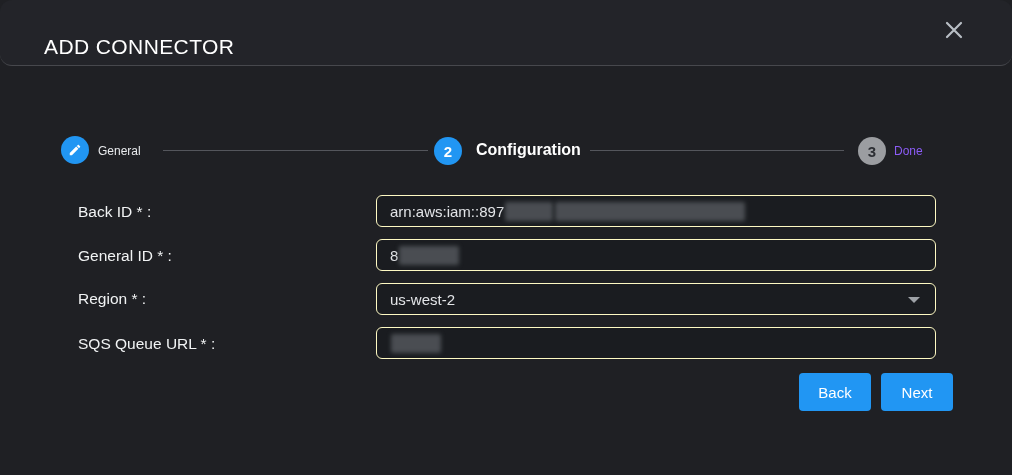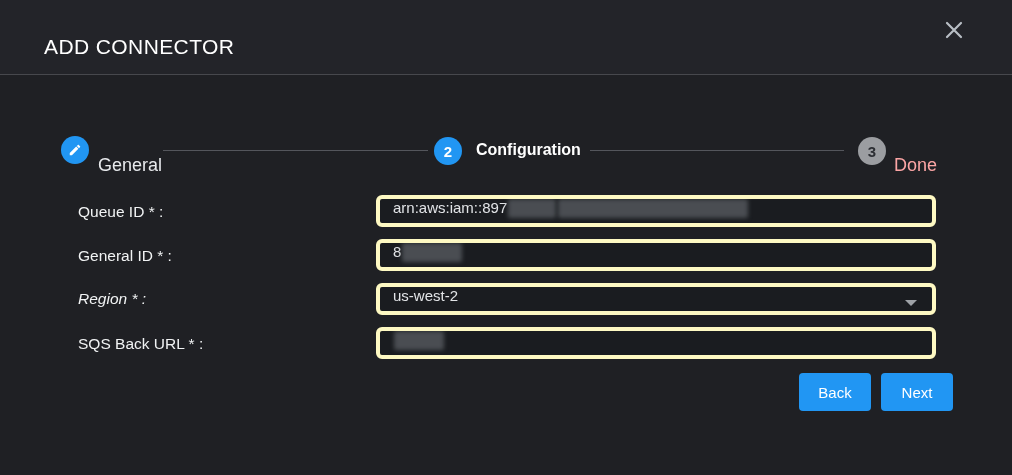--- a/index.html
+++ b/index.html
@@ -12,23 +12,24 @@
     height: 475px;
     background: #1f2024;
     overflow: hidden;
     color: #e8eaed;
   }
 
   
   .header {
     position: absolute;
     top: 0; left: 0; right: 0;
-    height: 75px;
+    height: 66px;
     background: #232429;
     border-bottom: 1px solid #47484d;
+    border-radius: 12px;
   }
   .title {
     position: absolute;
     left: 44px; top: 35px;
     font-size: 21px;
     letter-spacing: 0.4px;
     color: #ffffff;
     white-space: nowrap;
   }
   .close-btn {
@@ -49,28 +50,28 @@
     display: flex;
     align-items: center;
     justify-content: center;
     font-size: 15px;
     font-weight: 700;
   }
   .step-circle.blue { background: #2196f3; color: #ffffff; }
   .step-circle.gray { background: #9b9da1; color: #2c2e33; }
   .step-label {
     position: absolute;
-    top: 156px;
-    font-size: 18px;
+    top: 142px;
+    font-size: 12px;
     line-height: 18px;
     color: #e8eaed;
     white-space: nowrap;
   }
   .step-label.active { font-weight: 700; font-size: 16px; color: #ffffff; }
-  .step-label.pending { color: #fca5a5; }
+  .step-label.pending { color: #8b5cf6; }
   .connector {
     position: absolute;
     top: 150px;
     height: 1px;
     background: #54565c;
   }
   .c1 { left: 163px; width: 265px; }
   .c2 { left: 590px; width: 254px; }
   .circ1 { left: 61px;  top: 136px; }
   .circ2 { left: 434px; top: 137px; }
@@ -83,32 +84,33 @@
   .field-label {
     position: absolute;
     left: 78px;
     font-size: 15.5px;
     line-height: 18px;
     color: #f1f3f4;
     white-space: nowrap;
   }
   .flbl1 { top: 203px; }
   .flbl2 { top: 247px; }
-  .flbl3 { top: 290px; font-style: italic; }
+  .flbl3 { top: 290px; }
   .flbl4 { top: 335px; }
 
   .input-box {
     position: absolute;
     left: 376px;
     width: 560px;
     height: 32px;
     background: #1a1c20;
-    border: 4px solid #fef9c3;
+    border: 1px solid #fef9c3;
     border-radius: 6px;
     display: flex;
+    align-items: center;
     padding: 0 13px;
     font-size: 15px;
     color: #e2e4e7;
     white-space: nowrap;
     overflow: hidden;
     cursor: text;
   }
   .in1 { top: 195px; }
   .in2 { top: 239px; }
   .in3 { top: 283px; cursor: pointer; }
@@ -185,40 +187,40 @@
     <div class="connector c2"></div>
 
     <div class="step-circle gray circ3">
       <span>3</span>
     </div>
     <span class="step-label pending lbl3">Done</span>
   </div>
 
   <div>
 
-    <span class="field-label flbl1">Queue ID * :</span>
+    <span class="field-label flbl1">Back ID * :</span>
     <div class="input-box in1">
       <span>arn:aws:iam::897</span>
         <span class="redact r48"></span>
         <span class="redact r190"></span>
     </div>
 
     <span class="field-label flbl2">General ID * :</span>
     <div class="input-box in2">
       <span>8</span>
         <span class="redact r60"></span>
     </div>
 
     <span class="field-label flbl3">Region * :</span>
     <div class="input-box in3">
       <span>us-west-2</span>
       <span class="caret"></span>
     </div>
 
-    <span class="field-label flbl4">SQS Back URL * :</span>
+    <span class="field-label flbl4">SQS Queue URL * :</span>
     <div class="input-box in4">
         <span class="redact r50"></span>
     </div>
   </div>
 
   <button class="btn btn-back">Back</button>
   <button class="btn btn-next">Next</button>
 
 </div>
 

